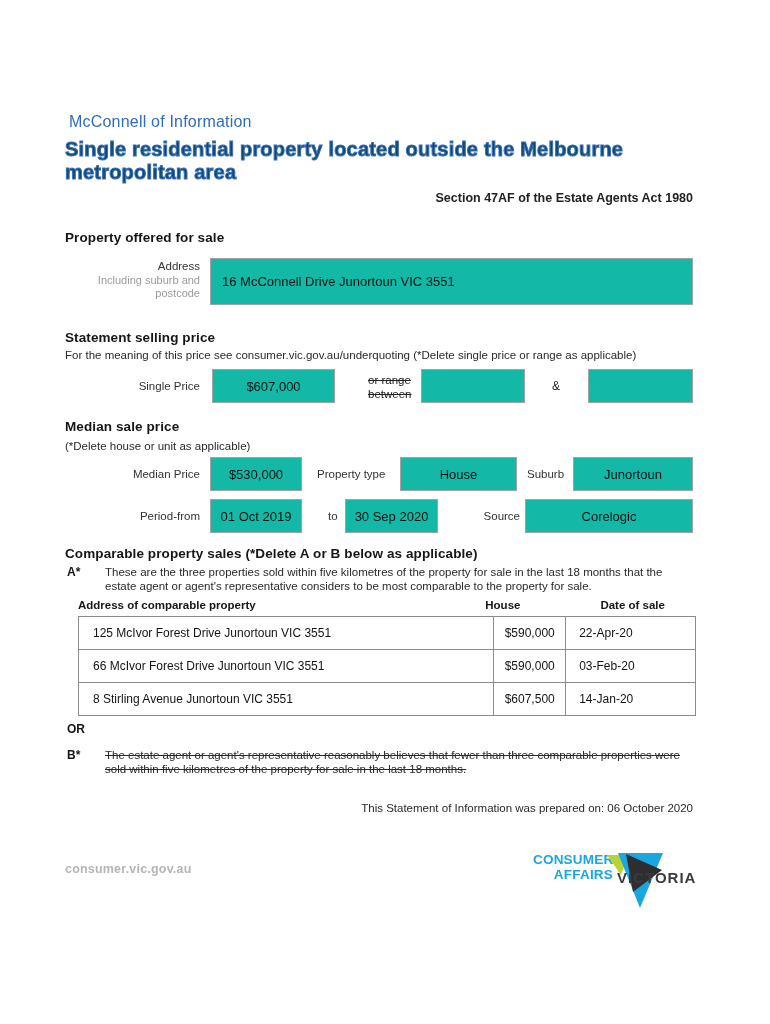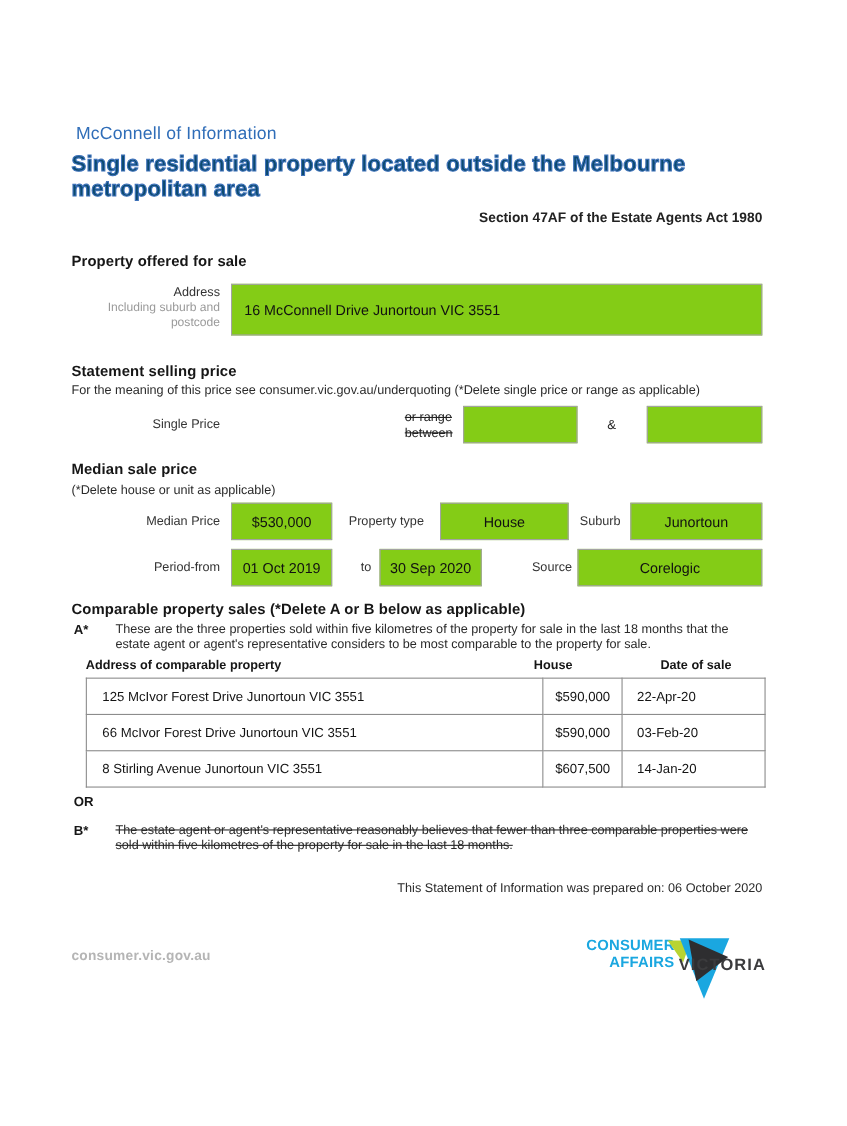--- a/index.html
+++ b/index.html
@@ -19,21 +19,21 @@
   }
   .section-ref { position:absolute; right:0; top:191px; font-size:12.5px; font-weight:bold; color:#222; }
 
   .h2 { position:absolute; left:0; font-size:13.5px; font-weight:bold; color:#161616; letter-spacing:.1px; }
   .note { position:absolute; left:0; font-size:11.5px; color:#2a2a2a; }
 
   .row { position:absolute; left:0; width:628px; }
   .flabel { position:absolute; font-size:11.5px; color:#333; text-align:right; }
   .flabel .sub { color:#9a9a9a; font-size:11px; line-height:13px; display:block; margin-top:2px; }
   .fbox {
-    position:absolute; border:1px solid #a3a3a3; background:#84cc16;
+    position:absolute; border:1px solid #a3a3a3; background:#14b8a6;
     display:flex; align-items:center; justify-content:center;
     font-size:13px; color:#111;
   }
   .fbox.left-text { justify-content:flex-start; padding-left:11px; }
   .strike { text-decoration:line-through; }
   .range-label { position:absolute; font-size:11.5px; color:#222; line-height:14px; }
   .amp { position:absolute; font-size:12px; color:#222; }
 
   .opt-label { position:absolute; font-size:12px; font-weight:bold; color:#161616; }
   .opt-text { position:absolute; font-size:11.5px; line-height:13.5px; color:#2a2a2a; }
@@ -81,20 +81,23 @@
       </div>
       <div class="fbox left-text" style="left:145px; top:0; width:483px; height:47px;">
         <span>16 McConnell Drive Junortoun VIC 3551</span>
       </div>
     </div>
 
     <div class="h2" style="top:330px;">Statement selling price</div>
     <div class="note" style="top:349px;">For the meaning of this price see consumer.vic.gov.au/underquoting (*Delete single price or range as applicable)</div>
     <div class="row" style="top:368px; height:36px;">
       <div class="flabel" style="left:0; top:12px; width:135px;">Single Price</div>
+      <div class="fbox" style="left:147px; top:1px; width:123px; height:34px;">
+        <span>$607,000</span>
+      </div>
       <div class="range-label strike" style="left:303px; top:5px;">
         <span>or range</span><br>
         <span>between</span>
       </div>
       <div class="fbox" style="left:356px; top:1px; width:104px; height:34px;">
         <span></span>
       </div>
       <div class="amp" style="left:487px; top:11px;">&amp;</div>
       <div class="fbox" style="left:523px; top:1px; width:105px; height:34px;">
         <span></span>

